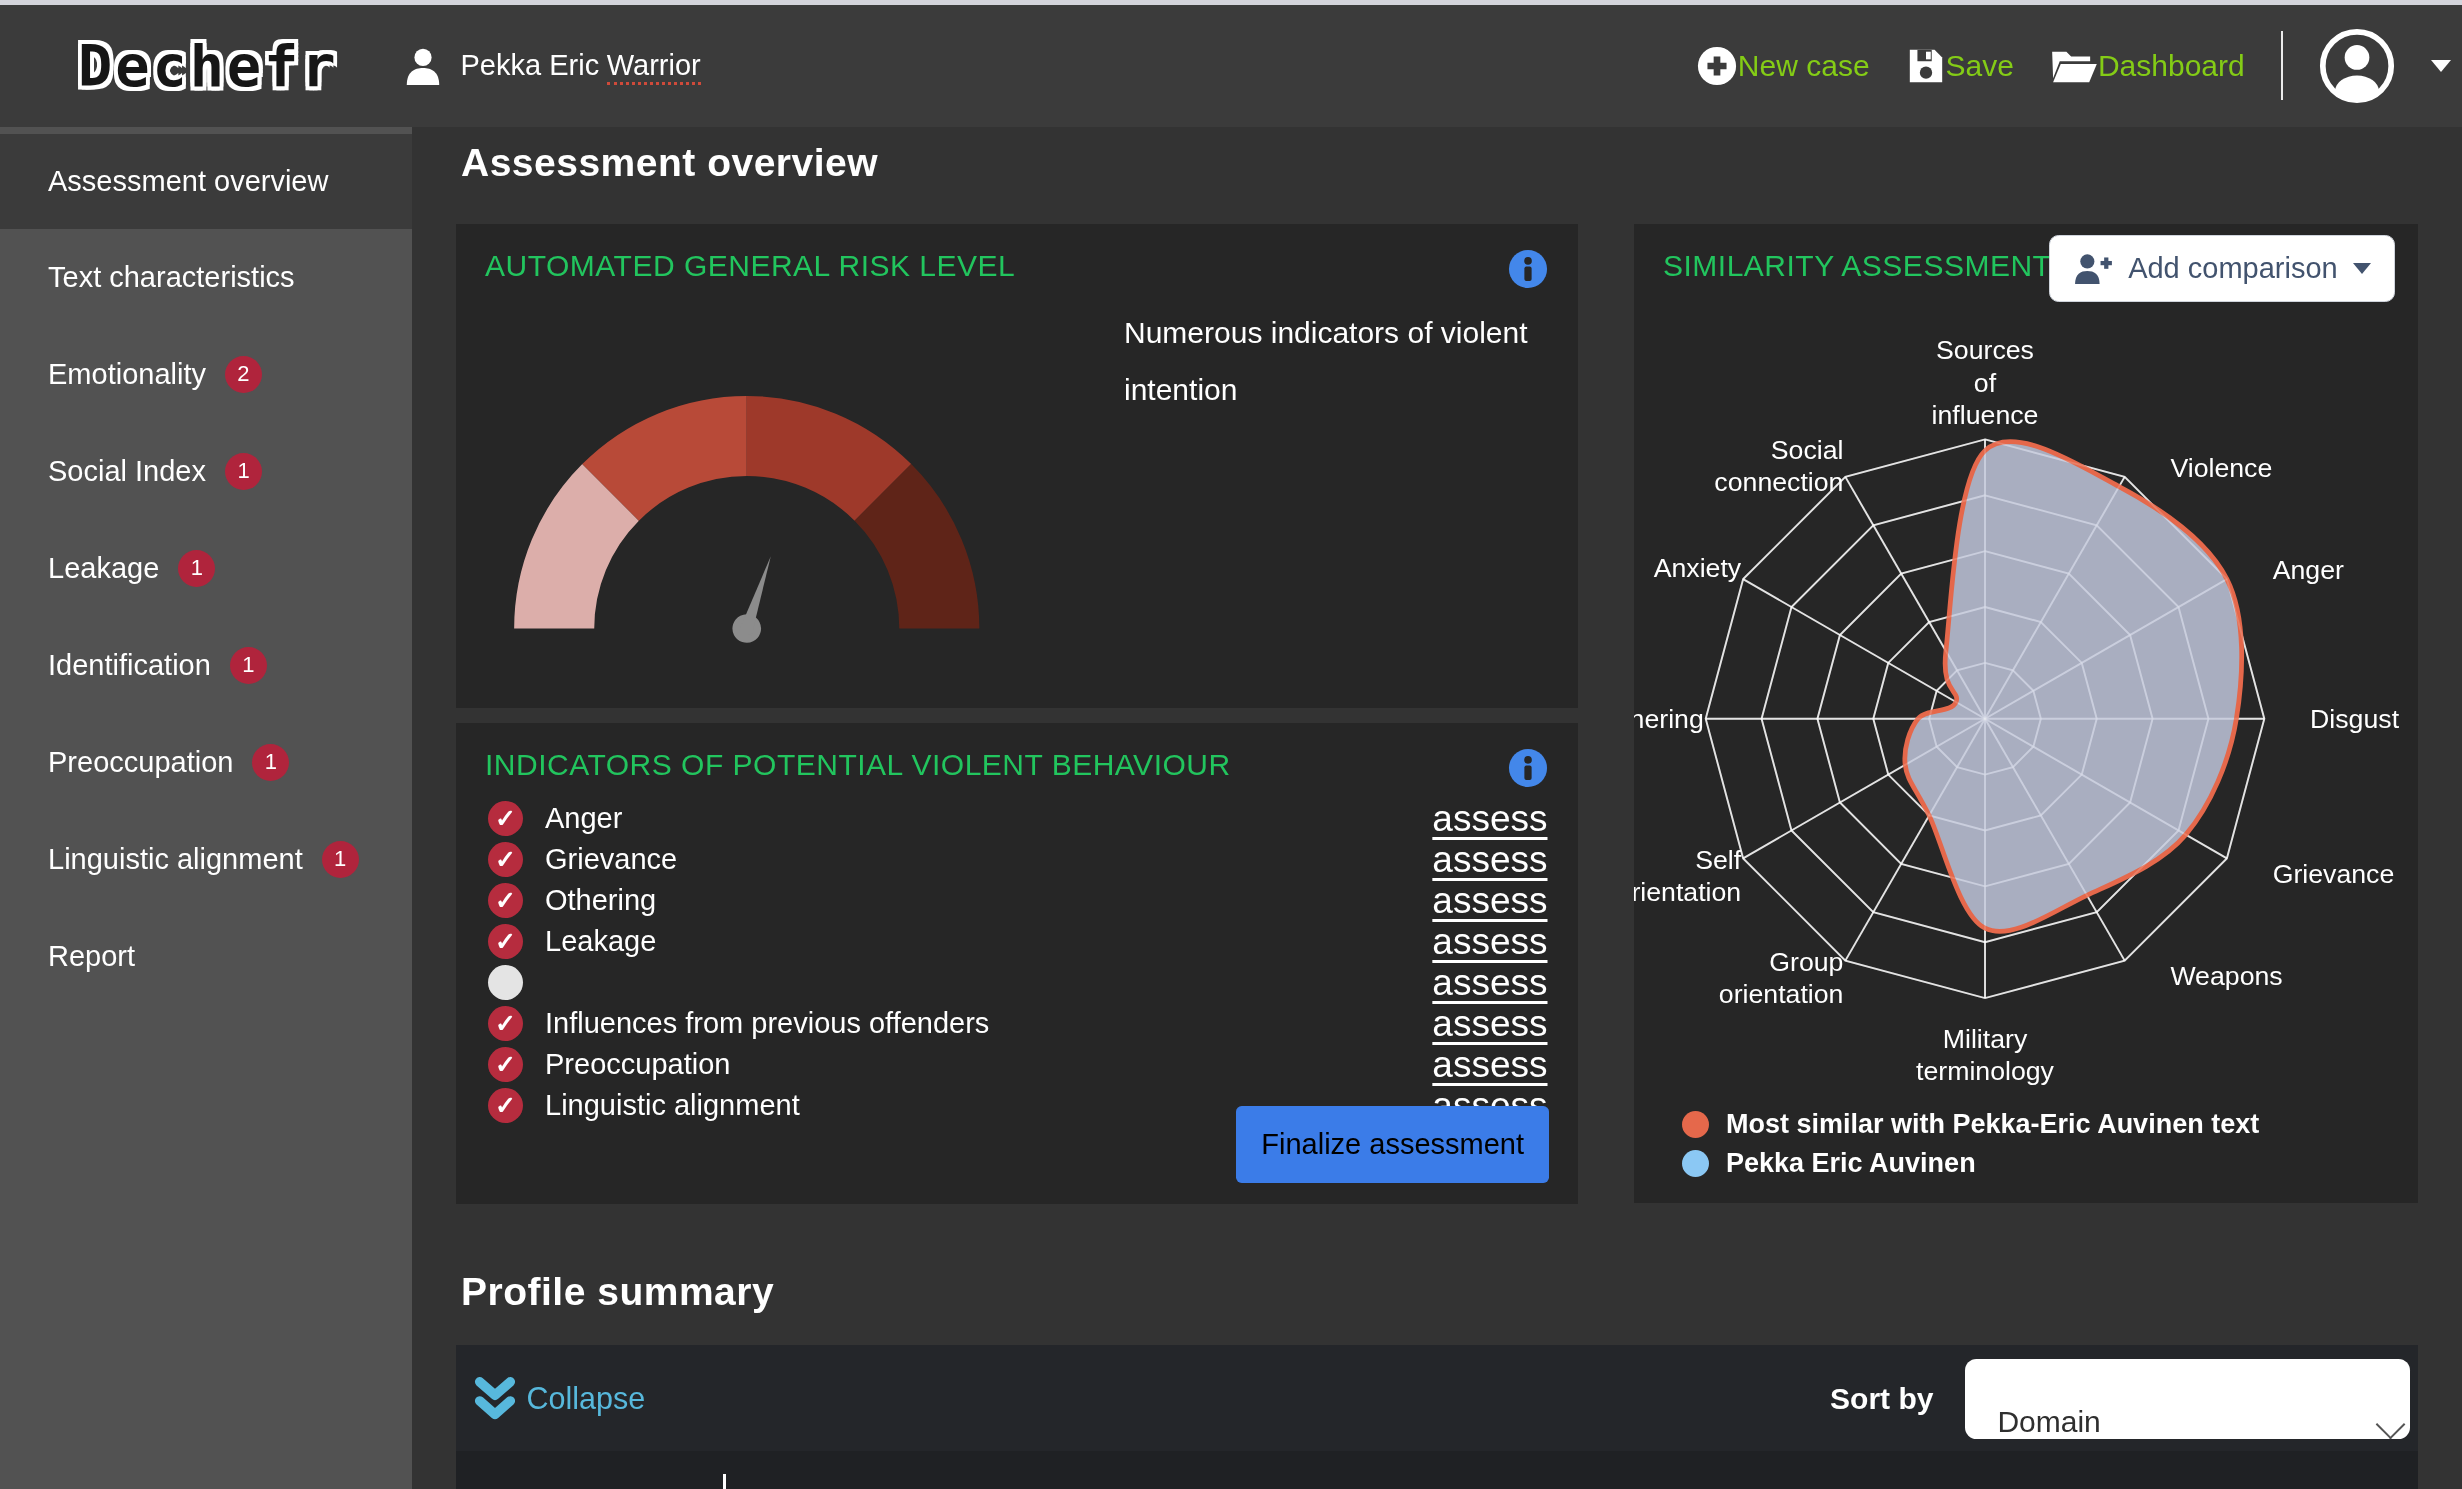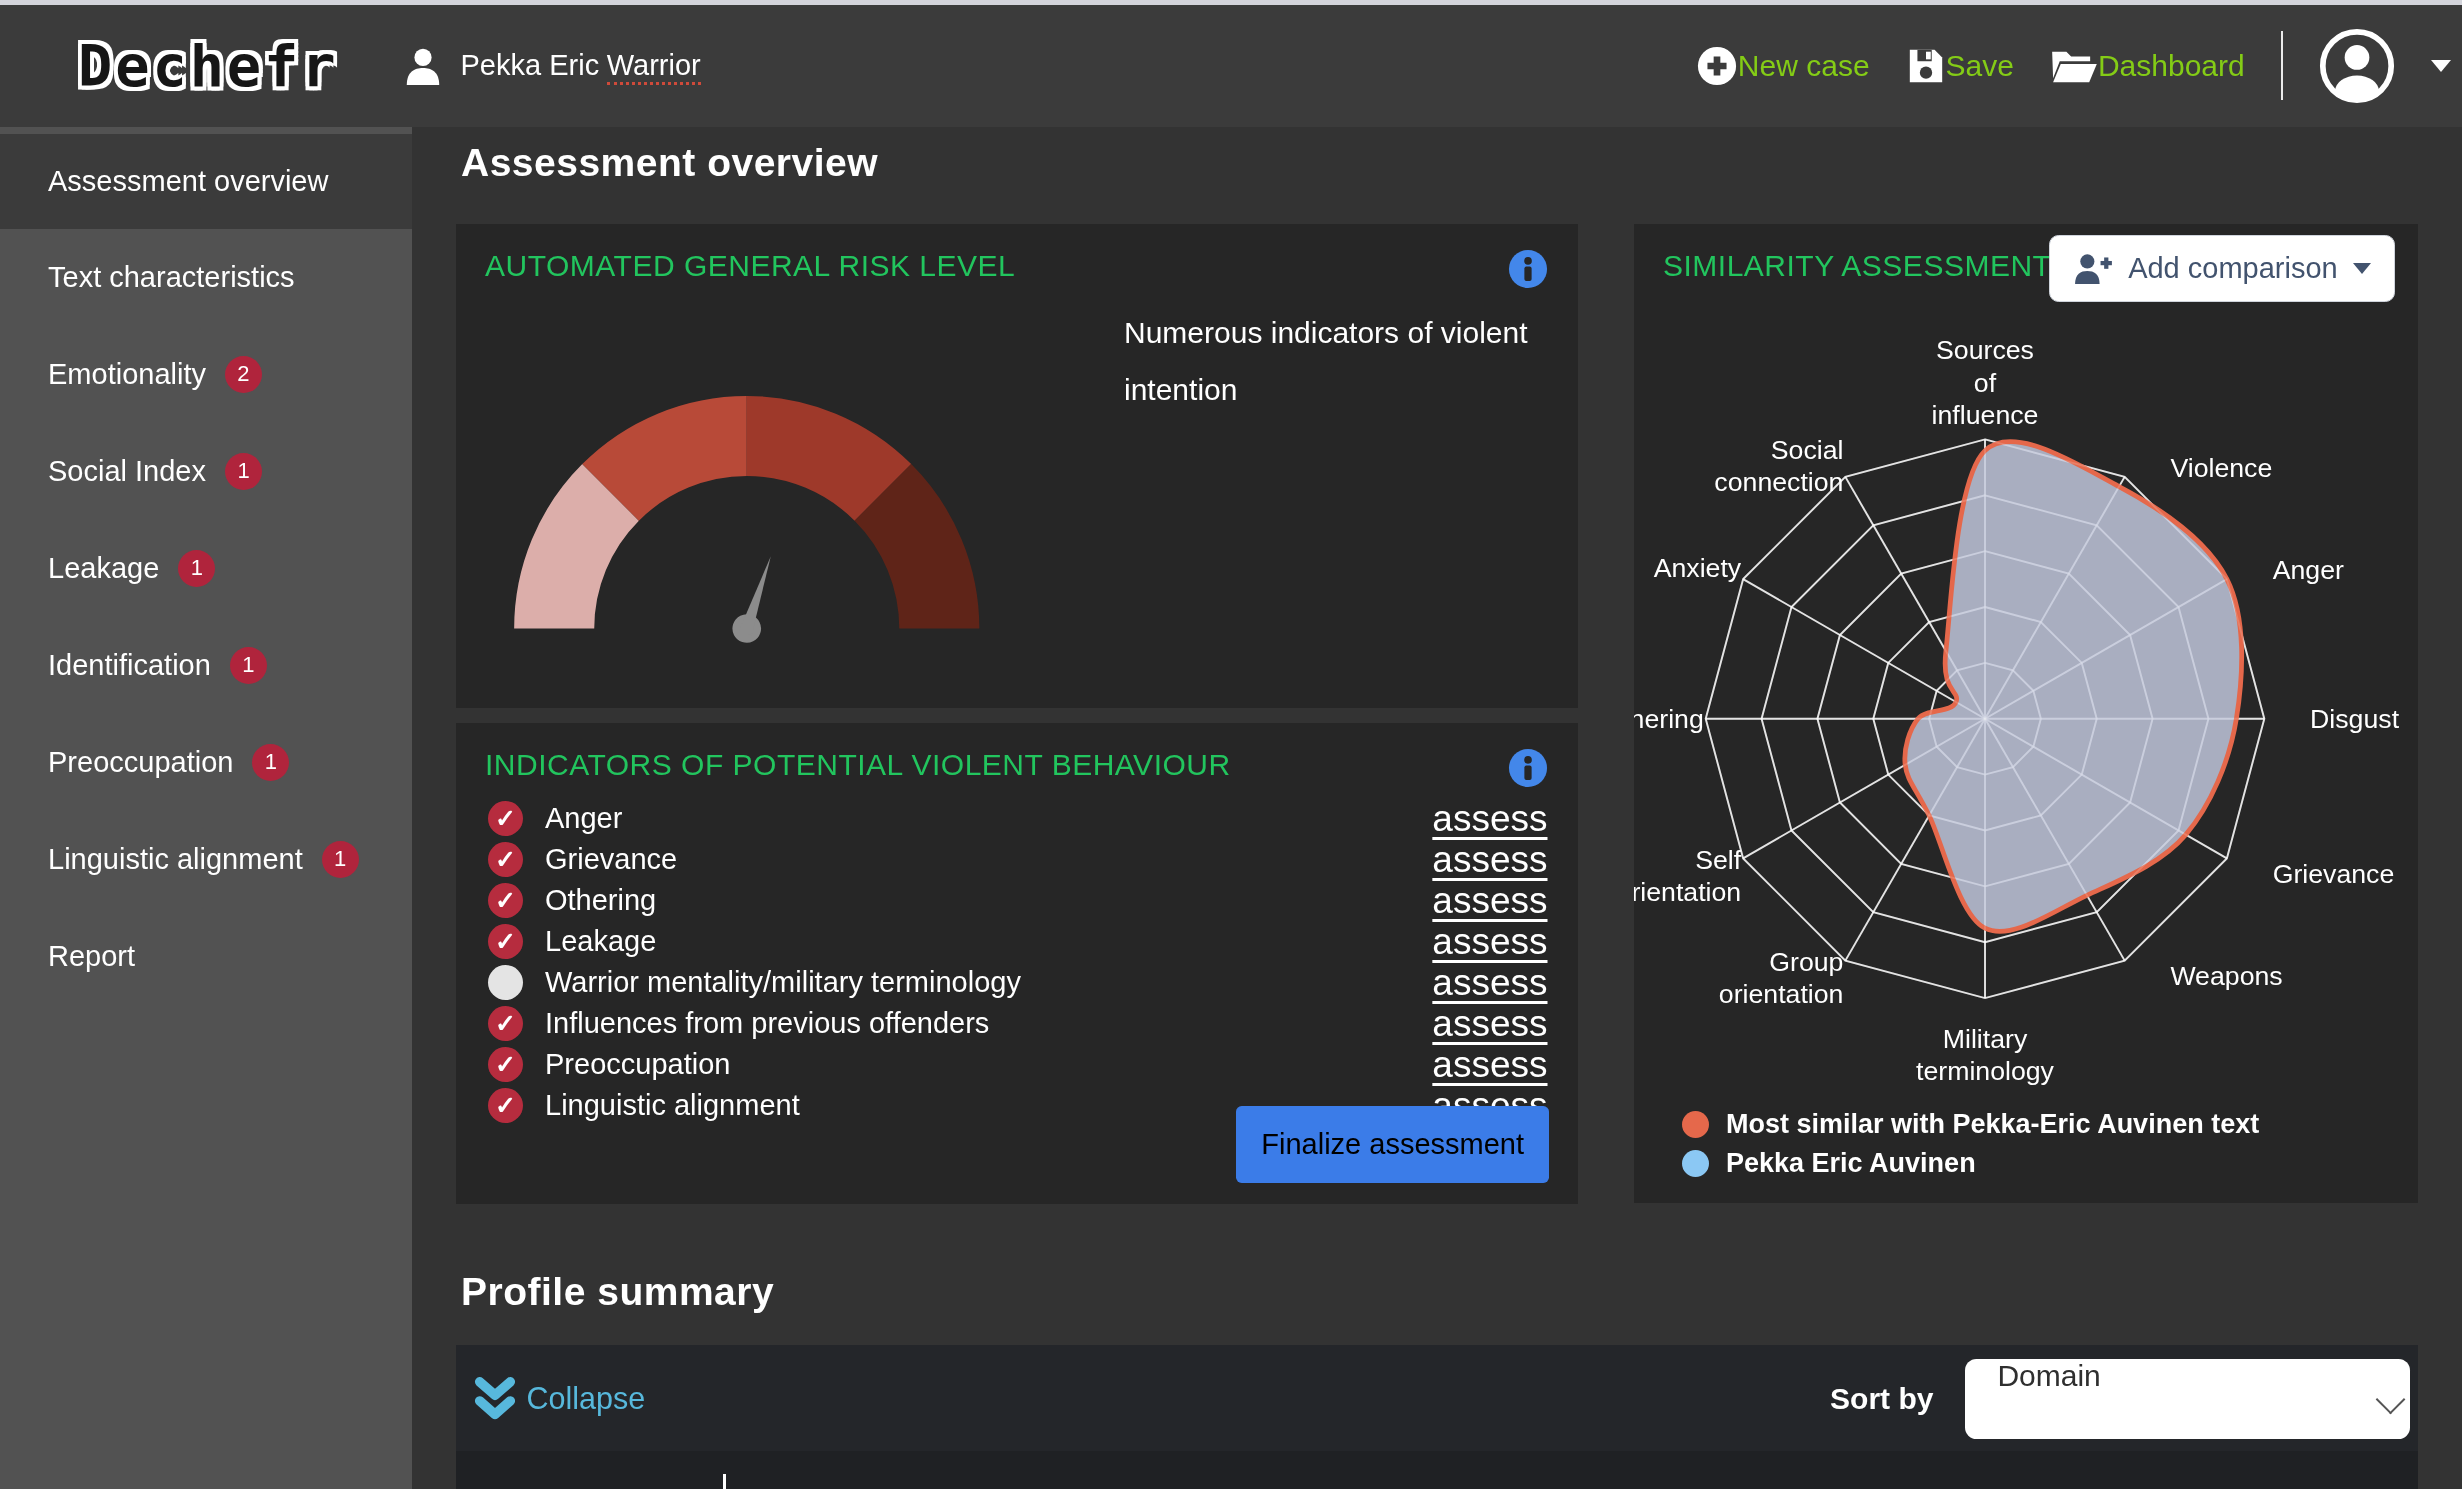--- a/index.html
+++ b/index.html
@@ -64,22 +64,22 @@
   .leg-row { display:flex; align-items:center; gap:17px; }
   .leg-dot { width:27px; height:27px; border-radius:50%; flex:0 0 27px; }
   .leg-text { font-size:27px; font-weight:bold; }
   
   .panel { position:absolute; left:456px; top:1345px; width:1962px; height:107px; background:#24262a;
            display:flex; align-items:center; }
   .collapse { display:flex; align-items:center; gap:9.5px; margin-left:17px; color:#57b8dc;
               font-size:30.5px; cursor:pointer; }
   .sort-wrap { margin-left:auto; display:flex; align-items:center; gap:32px; margin-right:7.6px; }
   .sort-label { font-size:30px; font-weight:bold; color:#fff; }
-  .select { width:445px; height:80px; background:#fff; border-radius:11.4px; display:flex; align-items:flex-start;
-            padding:0 13px 0 32px; color:#2f2f2f; font-size:30px; cursor:pointer;flex-direction:column; }
+  .select { width:445px; height:80px; background:#fff; border-radius:11.4px; display:flex; align-items:flex-end;
+            padding:0 13px 0 32px; color:#2f2f2f; font-size:30px; cursor:pointer; }
   .select .chev { margin-left:auto; width:21px; height:21px; border-right:2.9px solid #555; border-bottom:2.9px solid #555;
                   transform:rotate(45deg) translateY(-5.7px); }
   .below-panel { position:absolute; left:456px; top:1451px; width:1962px; height:38px; background:#1f2124; }
   .cursor-tick { position:absolute; left:723px; top:1474px; width:2.9px; height:15.3px; background:#fff; }
   svg text { font-family:"Liberation Sans", sans-serif; }
 </style>
 </head>
 <body>
 
 <div class="top-strip"></div>
@@ -213,21 +213,20 @@
         <span class="ind-label">Othering</span>
         <span class="assess">assess</span>
       </div>
       <div class="ind-row">
         <span class="chk">✓</span>
         <span class="ind-label">Leakage</span>
         <span class="assess">assess</span>
       </div>
       <div class="ind-row">
         <span class="chk unchecked"></span>
-        <span class="ind-label">Warrior mentality/military terminology</span>
         <span class="assess">assess</span>
       </div>
       <div class="ind-row">
         <span class="chk">✓</span>
         <span class="ind-label">Influences from previous offenders</span>
         <span class="assess">assess</span>
       </div>
       <div class="ind-row">
         <span class="chk">✓</span>
         <span class="ind-label">Preoccupation</span>

